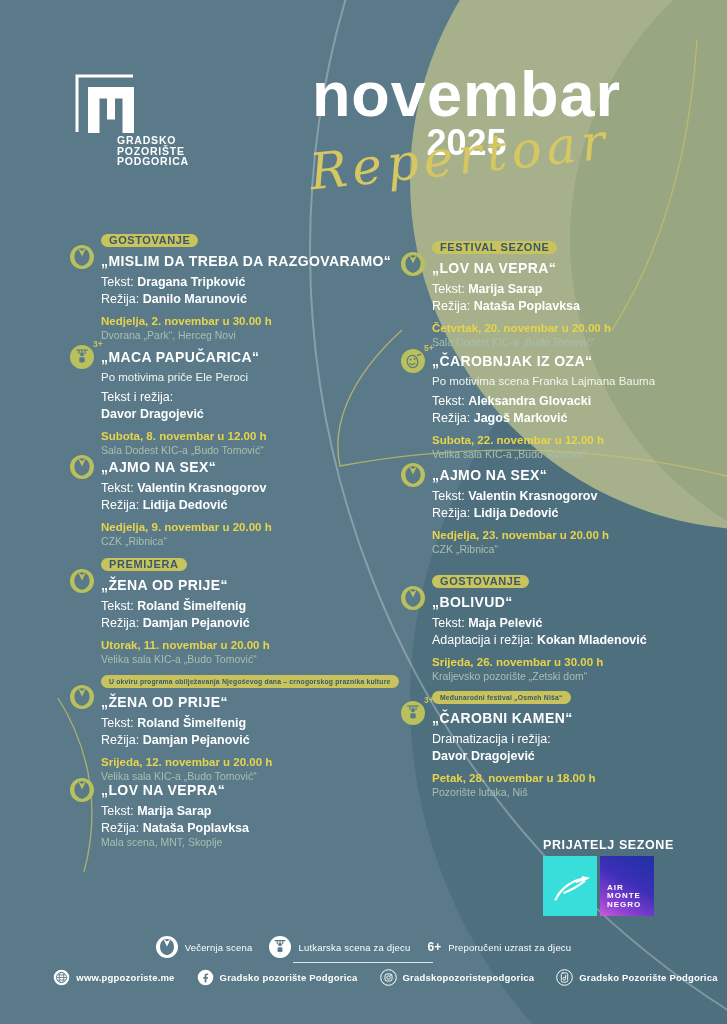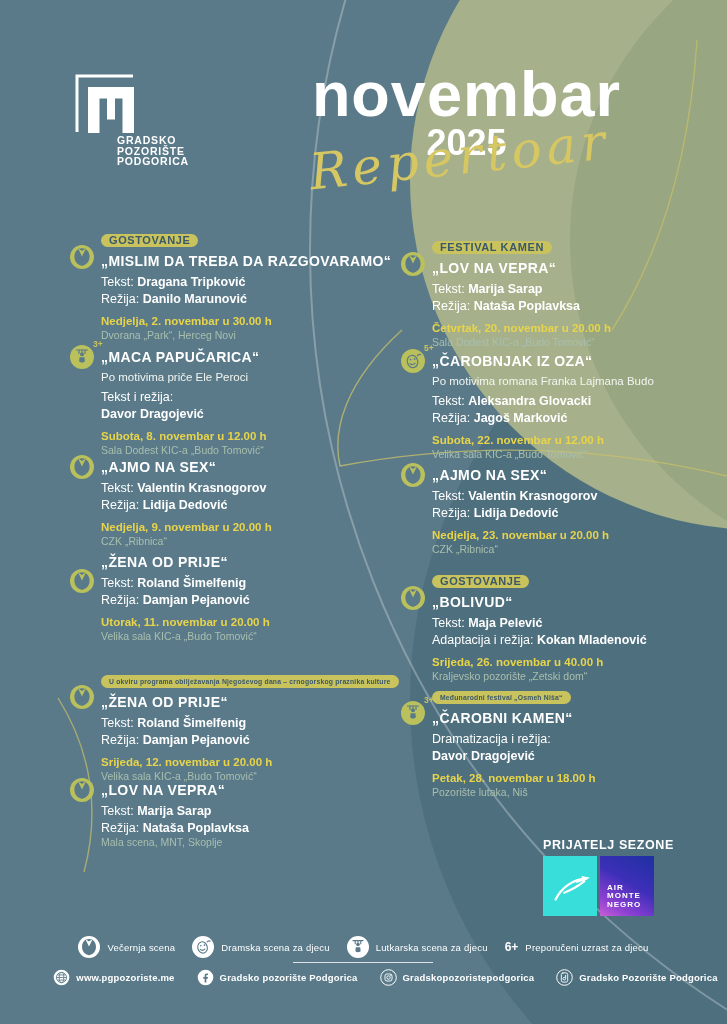--- a/index.html
+++ b/index.html
@@ -208,20 +208,21 @@
         <span>Režija:</span> <span class="b">Lidija Dedović</span></div>
       <div class="date">Nedjelja, 9. novembar u 20.00 h</div>
       <div class="venue">CZK „Ribnica“</div>
     </div>
 
     <div class="event" style="left:101px; top:554px;">
       <span class="icon" style="top:15px; color:#b9c05c;">
         <svg class="scene-circle">
             <use href="#sym-bird"></use>
           </svg></span>
+      <div><span class="badge">PREMIJERA</span></div>
       <div class="ev-title">„ŽENA OD PRIJE“</div>
       <div class="line">
         <span>Tekst:</span> <span class="b">Roland Šimelfenig</span></div>
       <div class="line">
         <span>Režija:</span> <span class="b">Damjan Pejanović</span></div>
       <div class="date">Utorak, 11. novembar u 20.00 h</div>
       <div class="venue">Velika sala KIC-a „Budo Tomović“</div>
     </div>
 
     <div class="event" style="left:101px; top:670px;">
@@ -250,38 +251,38 @@
       <div class="line">
         <span>Režija:</span> <span class="b">Nataša Poplavksa</span></div>
       <div class="venue">Mala scena, MNT, Skoplje</div>
     </div>
 
     <div class="event" style="left:432px; top:237px;">
       <span class="icon" style="top:15px; color:#b9c05c;">
         <svg class="scene-circle">
             <use href="#sym-bird"></use>
           </svg></span>
-      <div><span class="badge">FESTIVAL KAMEN</span></div>
+      <div><span class="badge">FESTIVAL SEZONE</span></div>
       <div class="ev-title">„LOV NA VEPRA“</div>
       <div class="line">
         <span>Tekst:</span> <span class="b">Marija Sarap</span></div>
       <div class="line">
         <span>Režija:</span> <span class="b">Nataša Poplavksa</span></div>
       <div class="date">Četvrtak, 20. novembar u 20.00 h</div>
       <div class="venue">Sala Dodest KIC-a „Budo Tomović“</div>
     </div>
 
     <div class="event" style="left:432px; top:353px;">
       <span class="age">5+</span>
       <span class="icon" style="top:-4px; color:#b9c05c;">
         <svg class="scene-circle">
             <use href="#sym-drama"></use>
           </svg></span>
       <div class="ev-title">„ČAROBNJAK IZ OZA“</div>
-      <div class="ev-sub">Po motivima romana Franka Lajmana Budo</div>
+      <div class="ev-sub">Po motivima scena Franka Lajmana Bauma</div>
       <div class="line">
         <span>Tekst:</span> <span class="b">Aleksandra Glovacki</span></div>
       <div class="line">
         <span>Režija:</span> <span class="b">Jagoš Marković</span></div>
       <div class="date">Subota, 22. novembar u 12.00 h</div>
       <div class="venue">Velika sala KIC-a „Budo Tomović“</div>
     </div>
 
     <div class="event" style="left:432px; top:467px;">
       <span class="icon" style="top:-4px; color:#b9c05c;">
@@ -301,21 +302,21 @@
       <span class="icon" style="top:15px; color:#b9c05c;">
         <svg class="scene-circle">
             <use href="#sym-bird"></use>
           </svg></span>
       <div><span class="badge">GOSTOVANJE</span></div>
       <div class="ev-title">„BOLIVUD“</div>
       <div class="line">
         <span>Tekst:</span> <span class="b">Maja Pelević</span></div>
       <div class="line" style="width:300px;">
         <span>Adaptacija i režija:</span> <span class="b">Kokan Mladenović</span></div>
-      <div class="date">Srijeda, 26. novembar u 40.00 h</div>
+      <div class="date">Srijeda, 26. novembar u 30.00 h</div>
       <div class="venue">Kraljevsko pozorište „Zetski dom“</div>
     </div>
 
     <div class="event" style="left:432px; top:686px;">
       <span class="age low">3+</span>
       <span class="icon" style="top:15px; color:#b9c05c;">
         <svg class="scene-circle">
             <use href="#sym-puppet"></use>
           </svg></span>
       <div><span class="badge small">Međunarodni festival „Osmeh Niša“</span></div>
@@ -352,28 +353,20 @@
         <span style="color:#fff; --glyph:#5a7a89;">
           <svg width="22" height="22" style="display:block">
               <use href="#sym-bird"></use>
             </svg>
           </span>
         <span class="legend-label">Večernja scena</span>
       </div>
       <div class="legend-item">
         <span style="color:#fff; --glyph:#5a7a89;">
           <svg width="22" height="22" style="display:block">
-              <use href="#sym-drama"></use>
-            </svg>
-          </span>
-        <span class="legend-label">Dramska scena za djecu</span>
-      </div>
-      <div class="legend-item">
-        <span style="color:#fff; --glyph:#5a7a89;">
-          <svg width="22" height="22" style="display:block">
               <use href="#sym-puppet"></use>
             </svg>
           </span>
         <span class="legend-label">Lutkarska scena za djecu</span>
       </div>
       <div class="legend-item">
         <span class="legend-six">6+</span>
         <span class="legend-label">Preporučeni uzrast za djecu</span>
       </div>
     </div>

